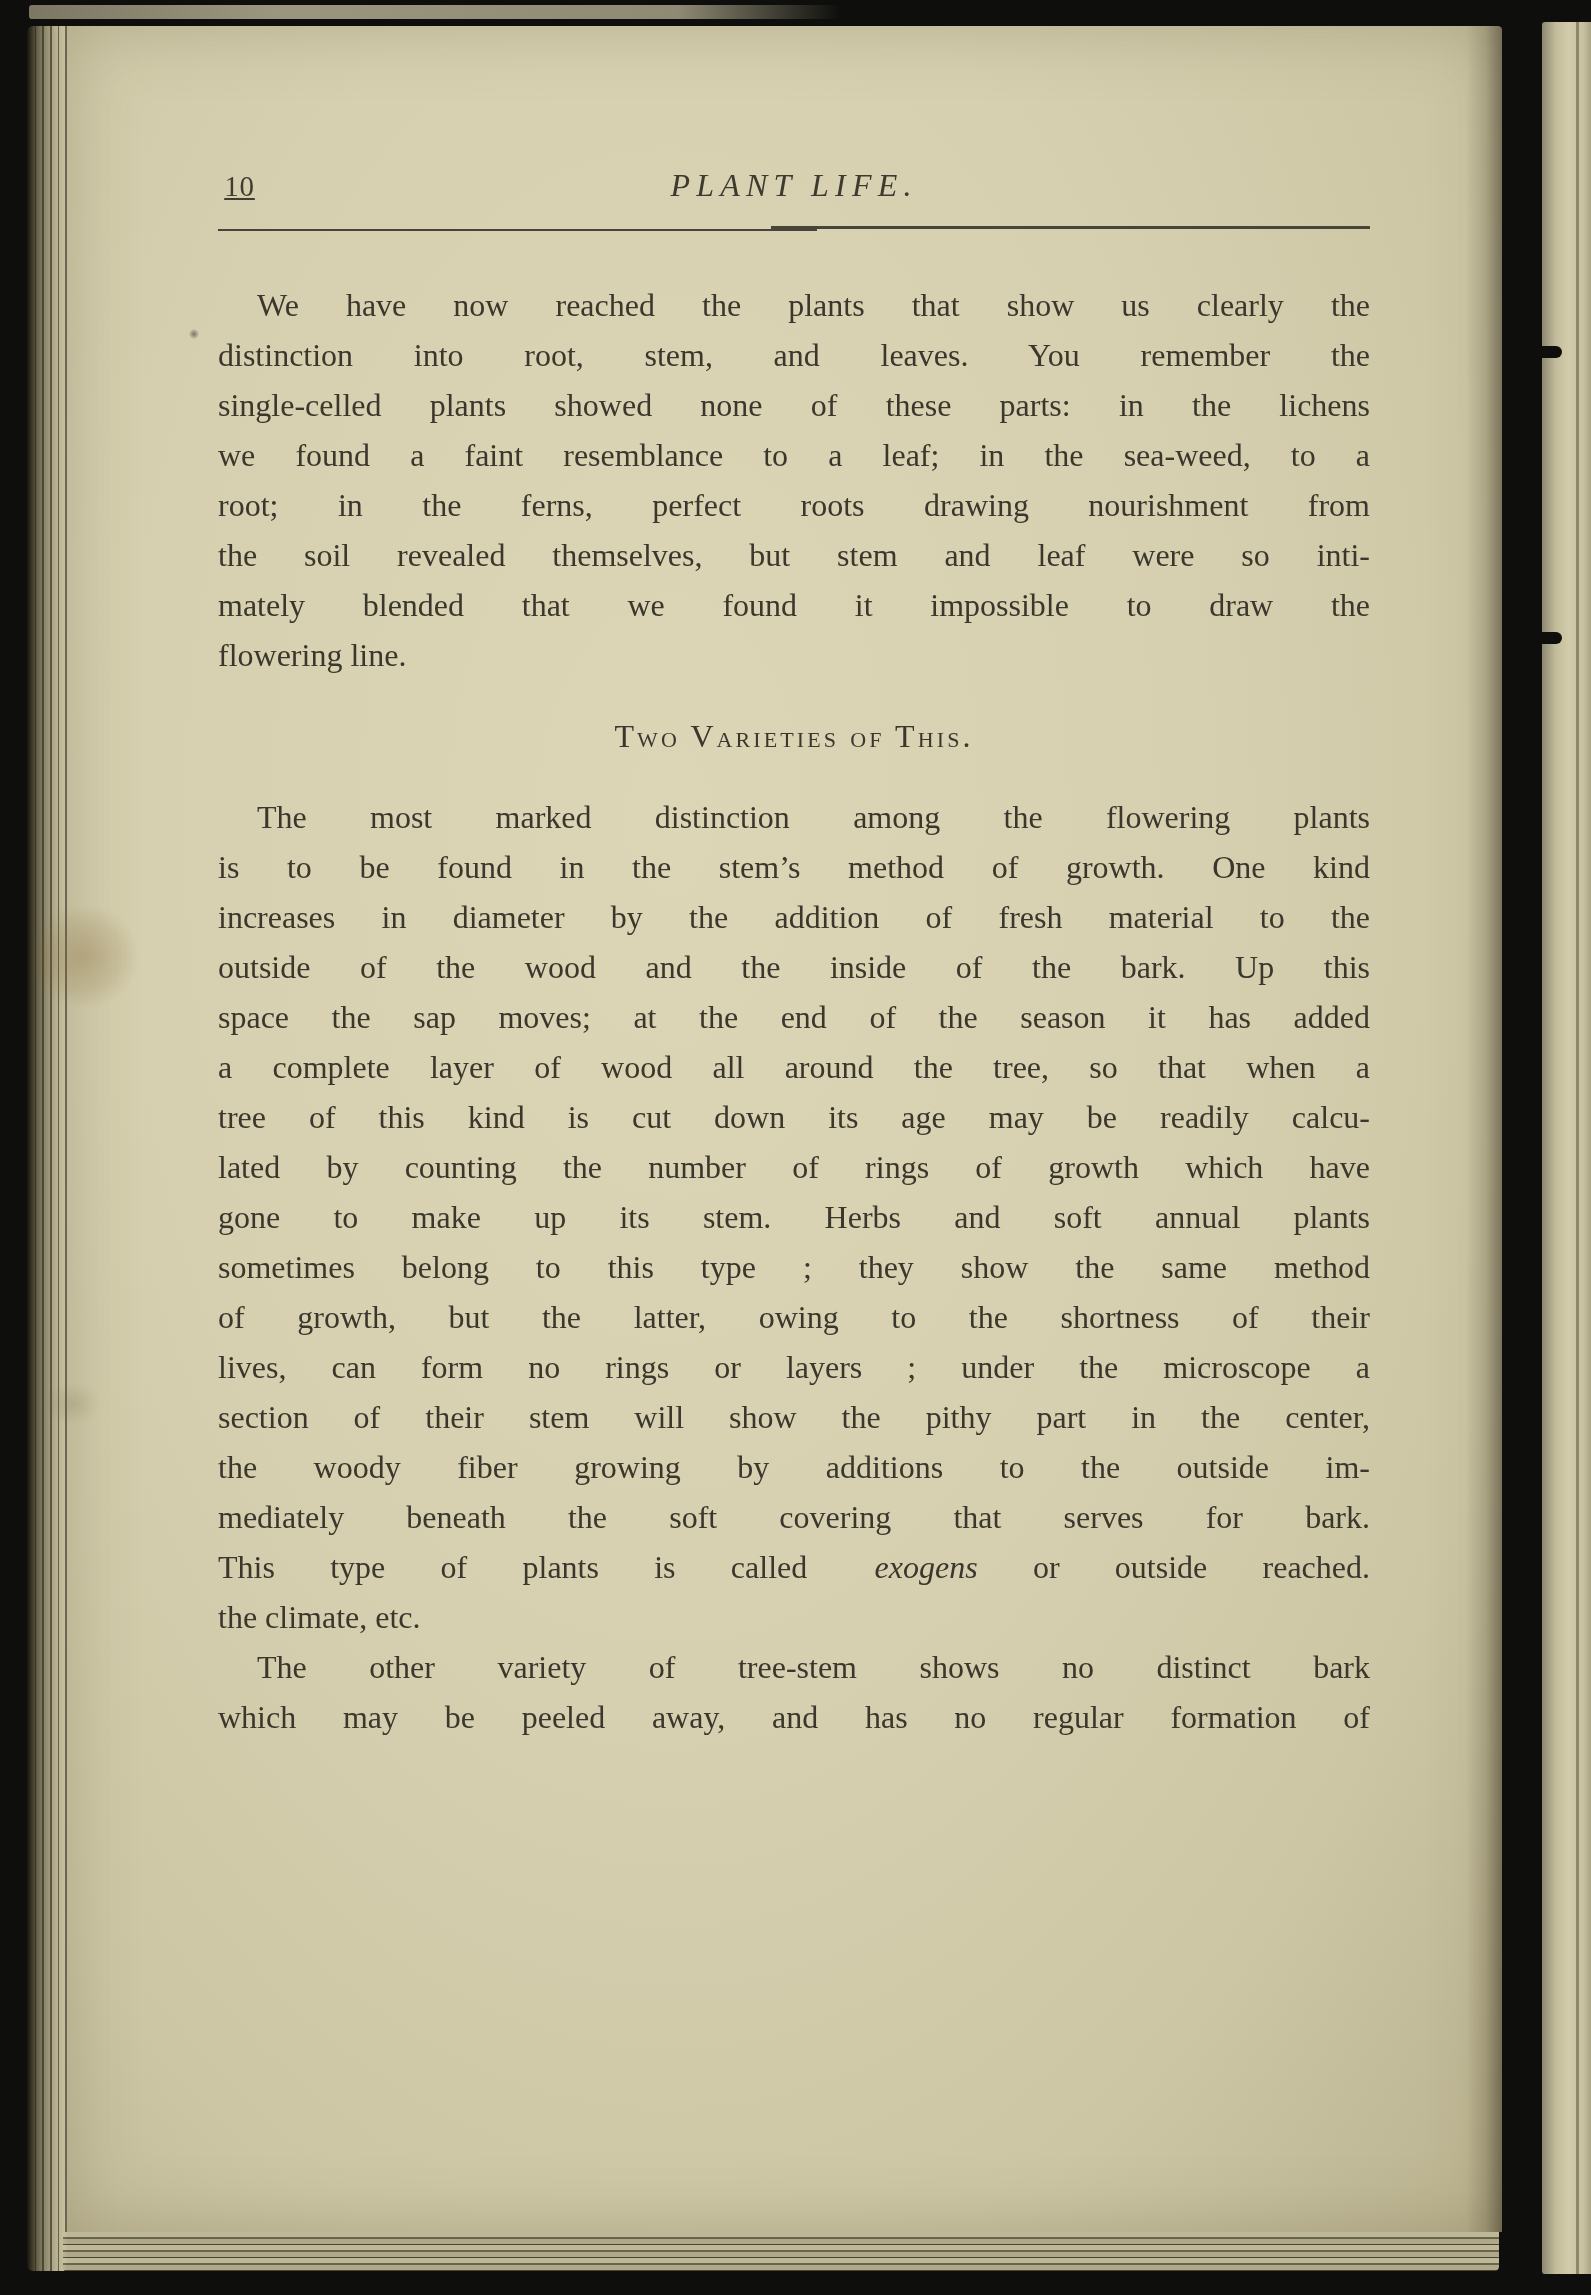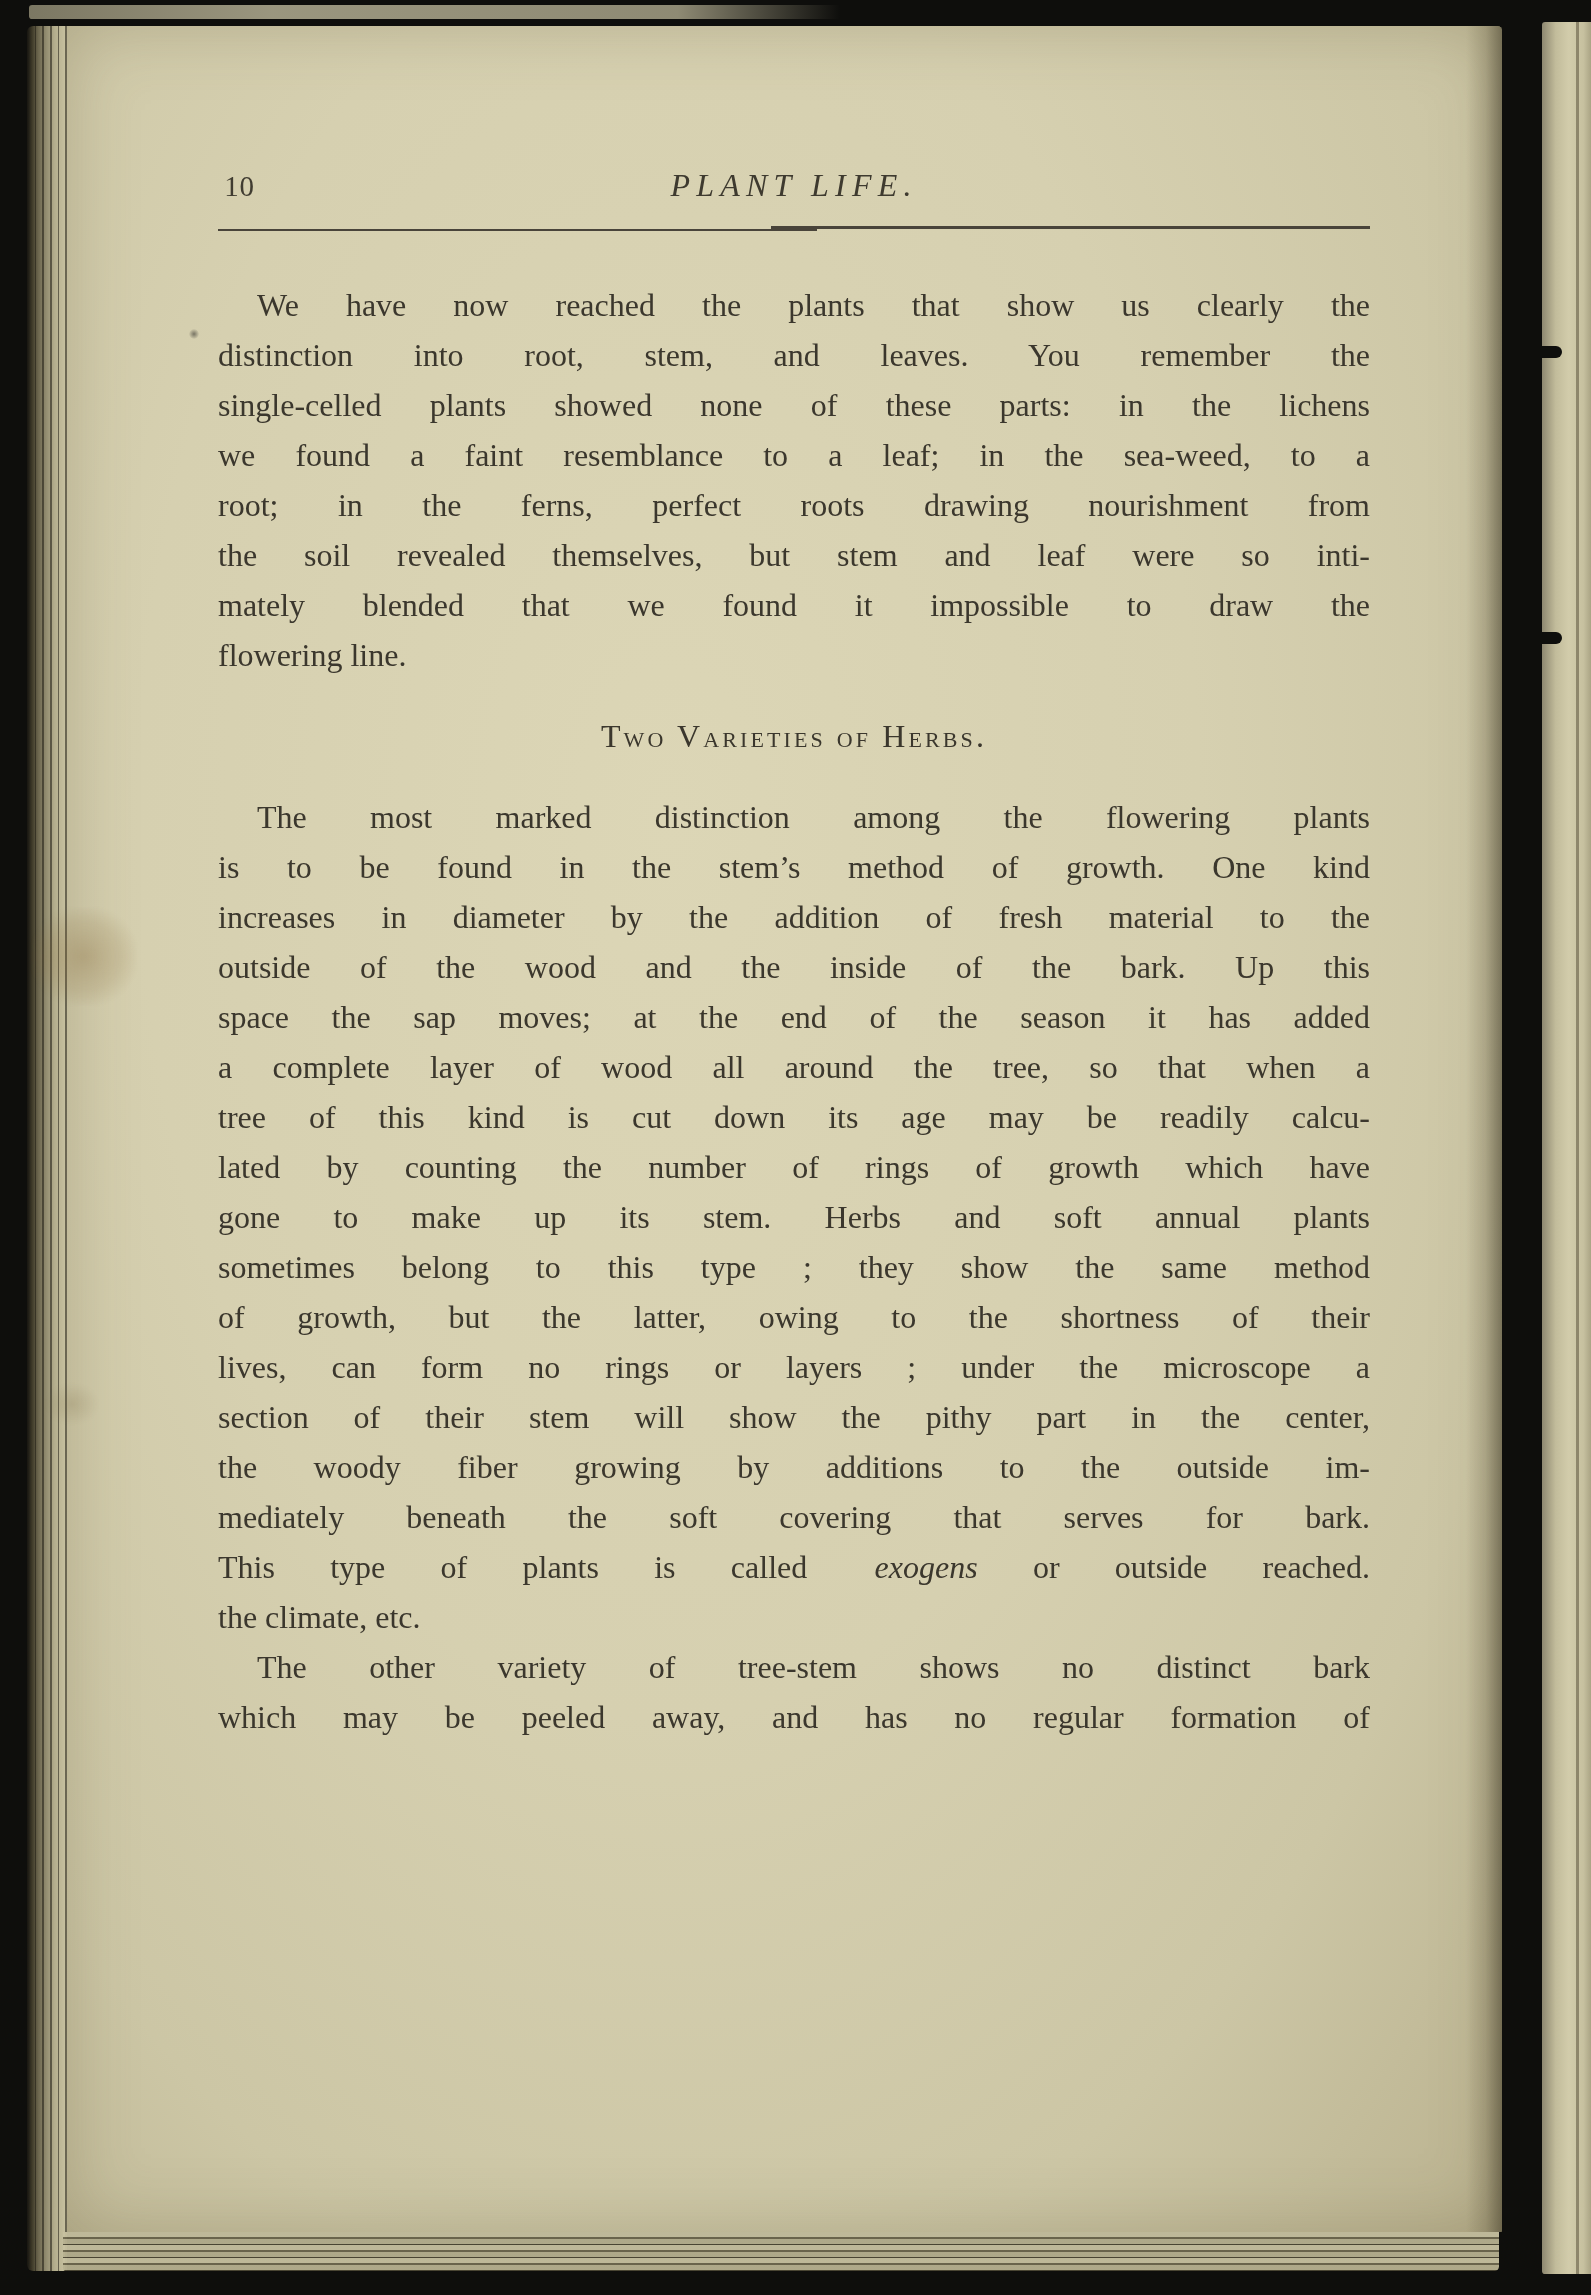--- a/index.html
+++ b/index.html
@@ -152,20 +152,21 @@
     position: relative;
     height: 66px;
   }
   .page-num {
     position: absolute;
     left: 6.2px;
     top: 20px;
     font-size: 29px;
     letter-spacing: 0.8px;
     color: #403c31;
+    text-decoration: underline;
   }
   .running-title {
     text-align: center;
     font-style: italic;
     font-size: 32px;
     letter-spacing: 6.2px;
     color: #3e3a2f;
     padding-top: 17px;
   }
 
@@ -249,21 +250,21 @@
           <span class="para-body indent">We have now reached the plants that show us clearly the
 distinction into root, stem, and leaves.  You remember the
 single-celled plants showed none of these parts: in the lichens
 we found a faint resemblance to a leaf; in the sea-weed, to a
 root; in the ferns, perfect roots drawing nourishment from
 the soil revealed themselves, but stem and leaf were so inti-
 mately blended that we found it impossible to draw the</span>
           <span class="para-last">flowering line.</span>
         </div>
 
-        <h2 class="heading">Two Varieties of Herbs.</h2>
+        <h2 class="heading">Two Varieties of This.</h2>
 
         <div class="para">
           <span class="para-body indent">The most marked distinction among the flowering plants
 is to be found in the stem’s method of growth.  One kind
 increases in diameter by the addition of fresh material to the
 outside of the wood and the inside of the bark.  Up this
 space the sap moves; at the end of the season it has added
 a complete layer of wood all around the tree, so that when a
 tree of this kind is cut down its age may be readily calcu-
 lated by counting the number of rings of growth which have

